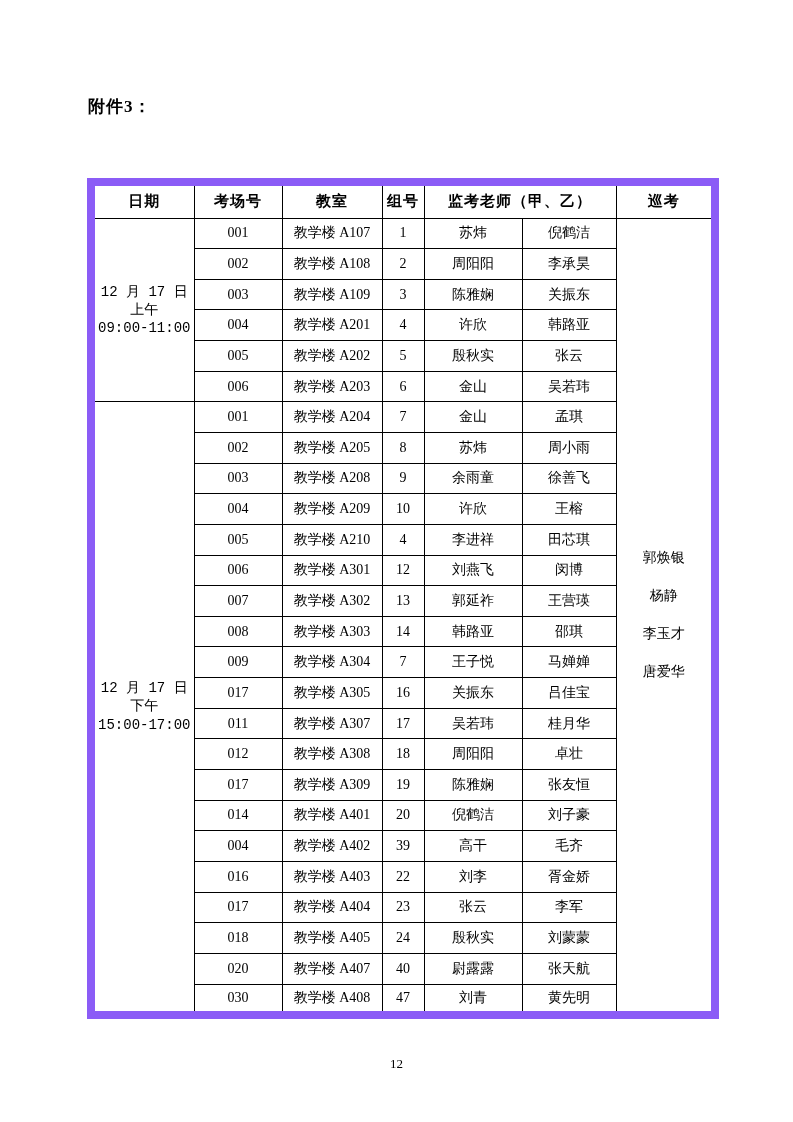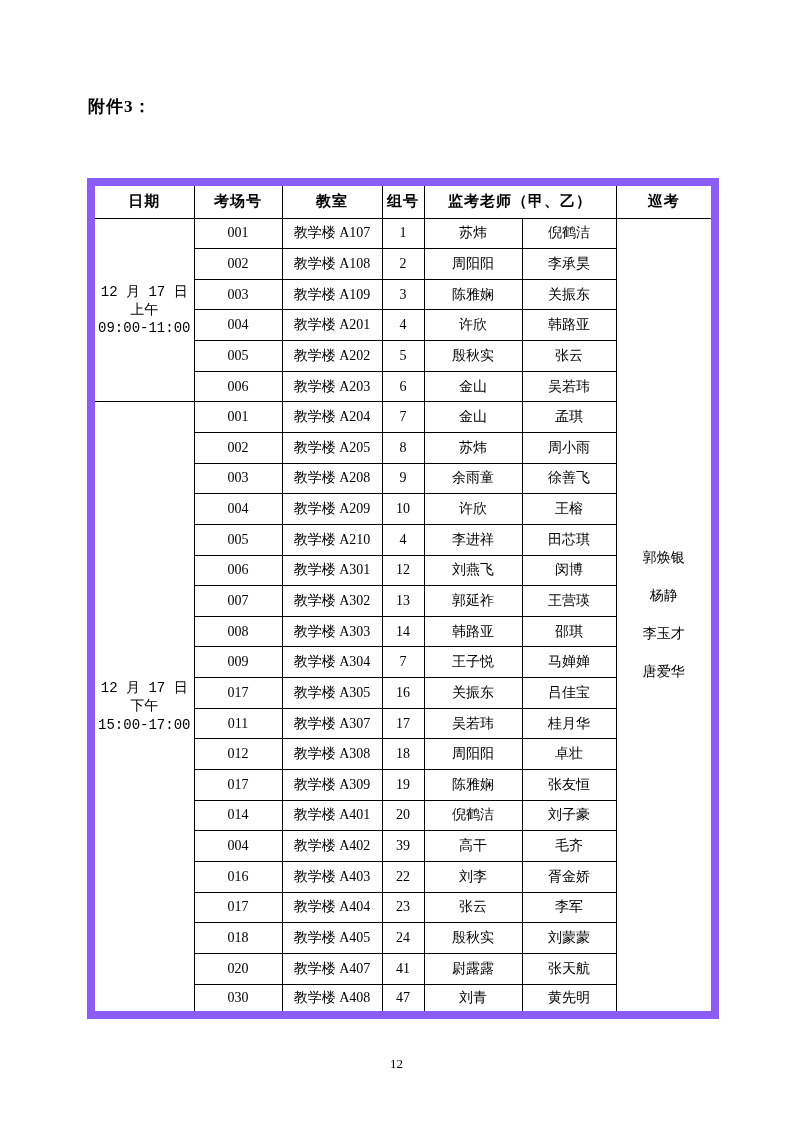--- a/index.html
+++ b/index.html
@@ -292,21 +292,21 @@
         <tr>
           <td>018</td>
           <td>教学楼 A405</td>
           <td>24</td>
           <td>殷秋实</td>
           <td>刘蒙蒙</td>
         </tr>
         <tr>
           <td>020</td>
           <td>教学楼 A407</td>
-          <td>41</td>
+          <td>40</td>
           <td>尉露露</td>
           <td>张天航</td>
         </tr>
         <tr>
           <td>030</td>
           <td>教学楼 A408</td>
           <td>47</td>
           <td>刘青</td>
           <td>黄先明</td>
         </tr>

